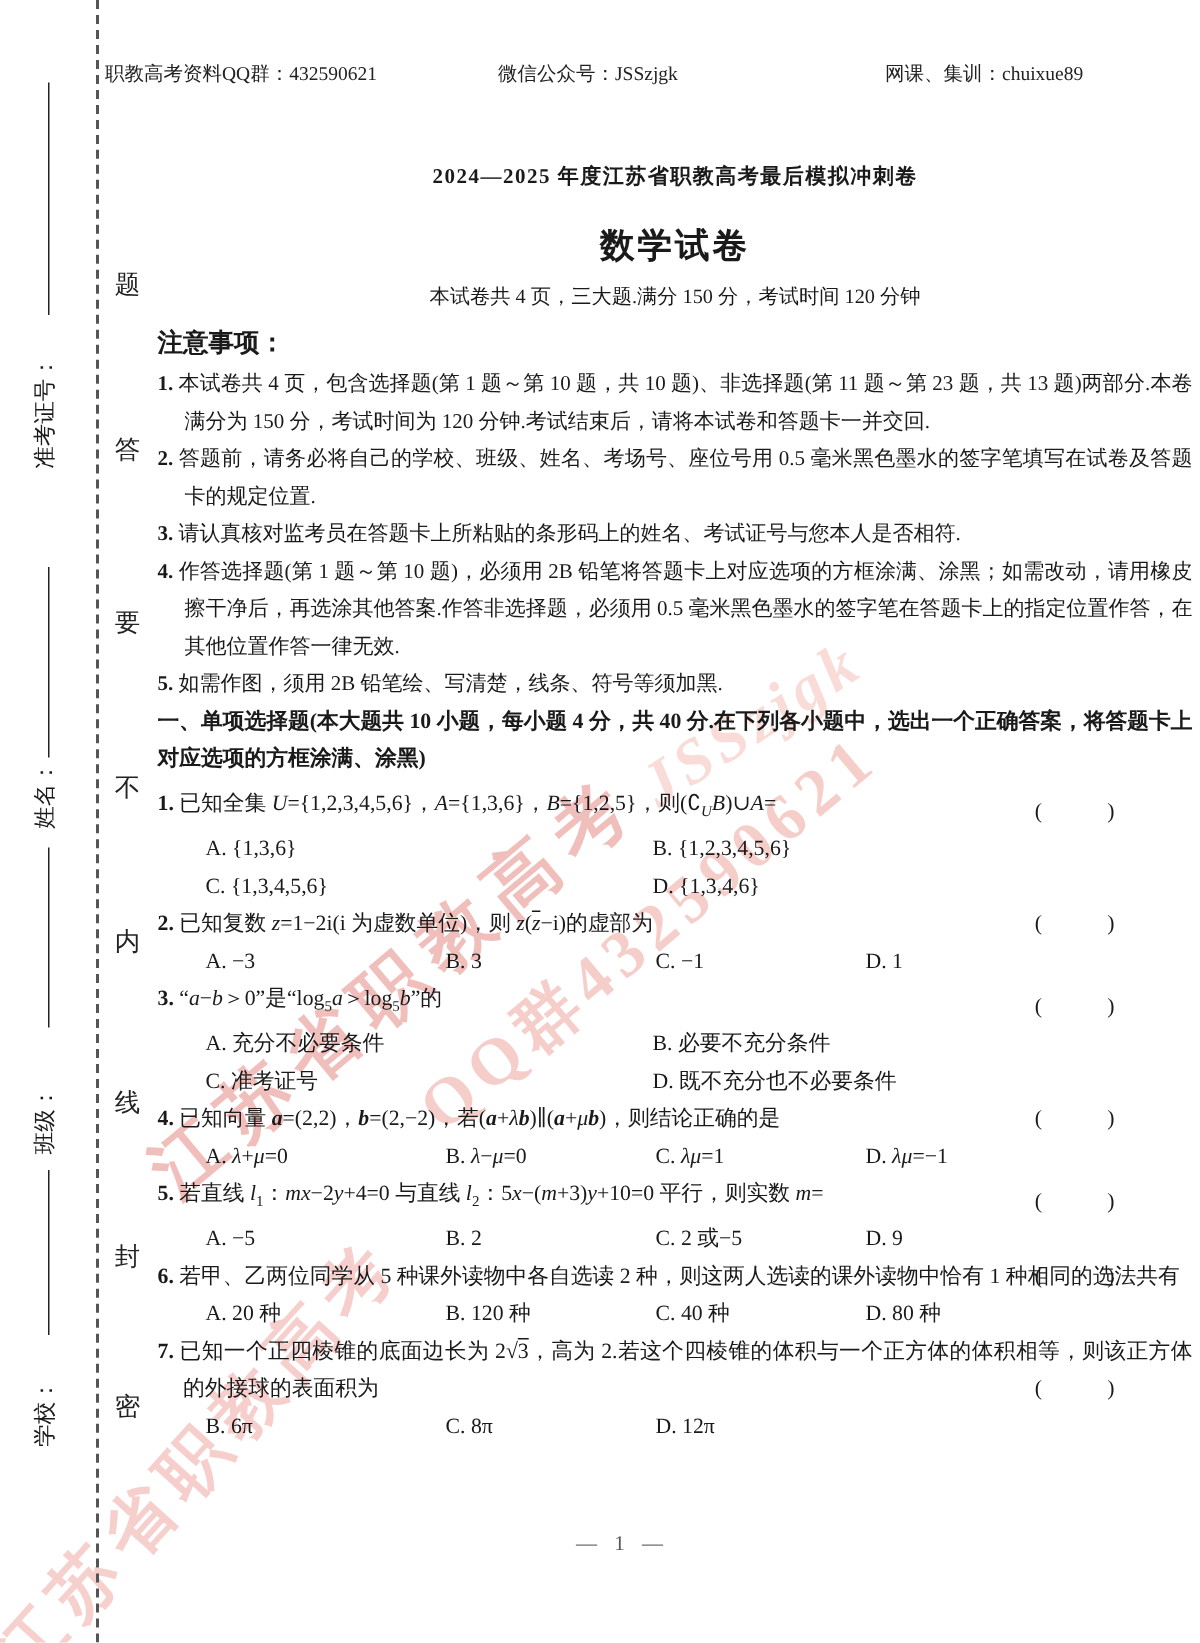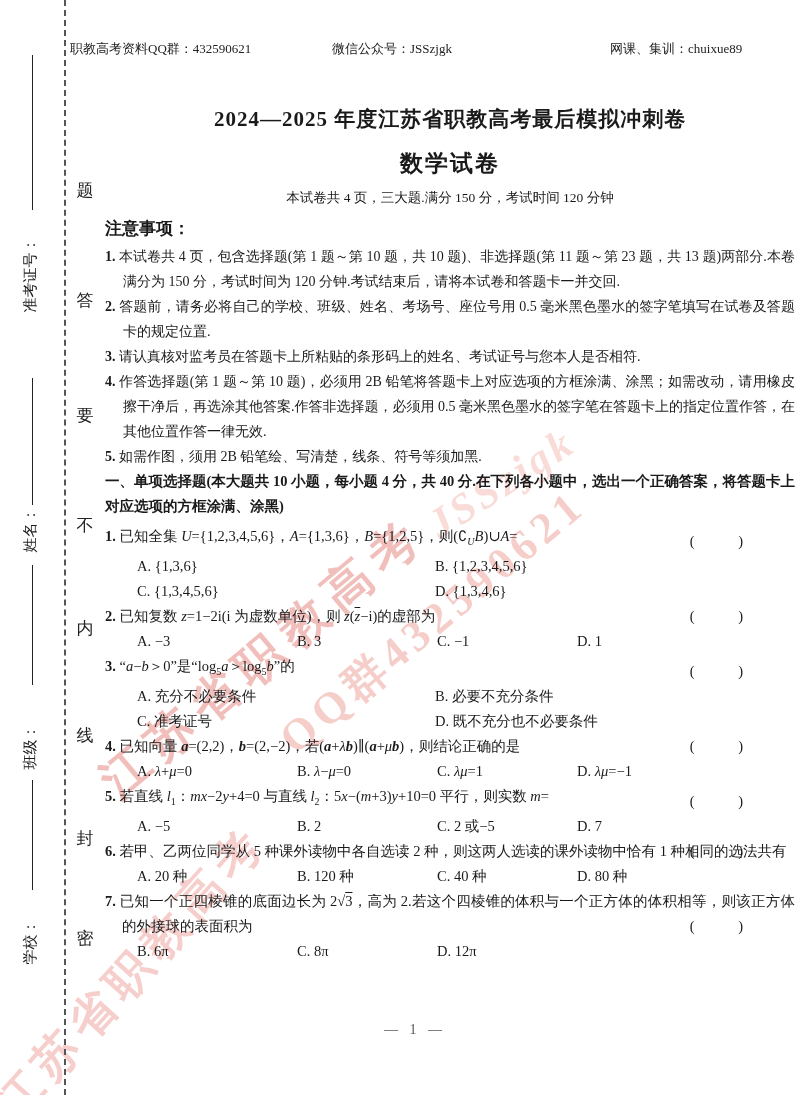--- a/index.html
+++ b/index.html
@@ -22,24 +22,24 @@
   .blankline{position:absolute;left:32px;width:1px;background:#222;}
   .bl-school{top:780px;height:110px;}
   .bl-class{top:565px;height:120px;}
   .bl-name{top:378px;height:127px;}
   .bl-id{top:55px;height:155px;}
   .seal-divider{position:absolute;left:64px;top:0;height:1095px;width:0;border-left:2px dashed #555;}
   .seal-char{position:absolute;left:85px;transform:translate(-50%,-50%);font-size:17px;color:#222;}
   
   .header{position:absolute;top:40px;left:0;width:800px;z-index:3;font-size:13px;color:#222;}
   .header span{position:absolute;top:0;white-space:nowrap;}
-  .h-left{left:70px;text-align:center;}.h-center{left:332px;}.h-right{left:610px;}
+  .h-left{left:70px;text-align:center;}.h-center{left:332px;}.h-right{left:590px;}
   
   .main{position:absolute;left:105px;top:0;width:690px;z-index:2;padding-top:104px;font-size:14.5px;}
-  .title{font-size:21px;font-weight:bold;text-align:center;line-height:30px;letter-spacing:1px;}
+  .title{font-size:14px;font-weight:bold;text-align:center;line-height:30px;letter-spacing:1px;}
   .subtitle{font-size:23px;font-weight:bold;text-align:center;line-height:32px;margin-top:14px;letter-spacing:2px;}
   .info{font-size:13.5px;text-align:center;line-height:20px;margin-top:8px;}
   .notices-title{font-size:17px;font-weight:bold;line-height:22px;margin-top:10px;}
   .notice{font-size:14px;line-height:25px;padding-left:18px;text-indent:-18px;text-align:justify;}
   .notices{margin-top:4px;}
   .section-head{font-weight:bold;line-height:25px;margin-top:0;margin-bottom:5px;text-align:justify;}
   .q{position:relative;}
   .q-stem{line-height:25px;padding-left:17px;text-indent:-17px;position:relative;text-align:justify;}
   .paren{position:absolute;right:52px;bottom:0;text-indent:0;}
   .opts{display:grid;line-height:25px;margin-left:32px;}
@@ -154,21 +154,21 @@
 
   <div class="q">
     <div class="q-stem">
       <span><b>5.</b> 若直线 <i>l</i><sub>1</sub>：<i>mx</i>−2<i>y</i>+4=0 与直线 <i>l</i><sub>2</sub>：5<i>x</i>−(<i>m</i>+3)<i>y</i>+10=0 平行，则实数 <i>m</i>=</span>
       <span class="paren">(　　　)</span>
     </div>
     <div class="opts opts-4">
       <span>A. −5</span>
       <span>B. 2</span>
       <span>C. 2 或−5</span>
-      <span>D. 7</span>
+      <span>D. 9</span>
     </div>
   </div>
 
   <div class="q">
     <div class="q-stem">
       <span><b>6.</b> 若甲、乙两位同学从 5 种课外读物中各自选读 2 种，则这两人选读的课外读物中恰有 1 种相同的选法共有</span>
       <span class="paren">(　　　)</span>
     </div>
     <div class="opts opts-4">
       <span>A. 20 种</span>

